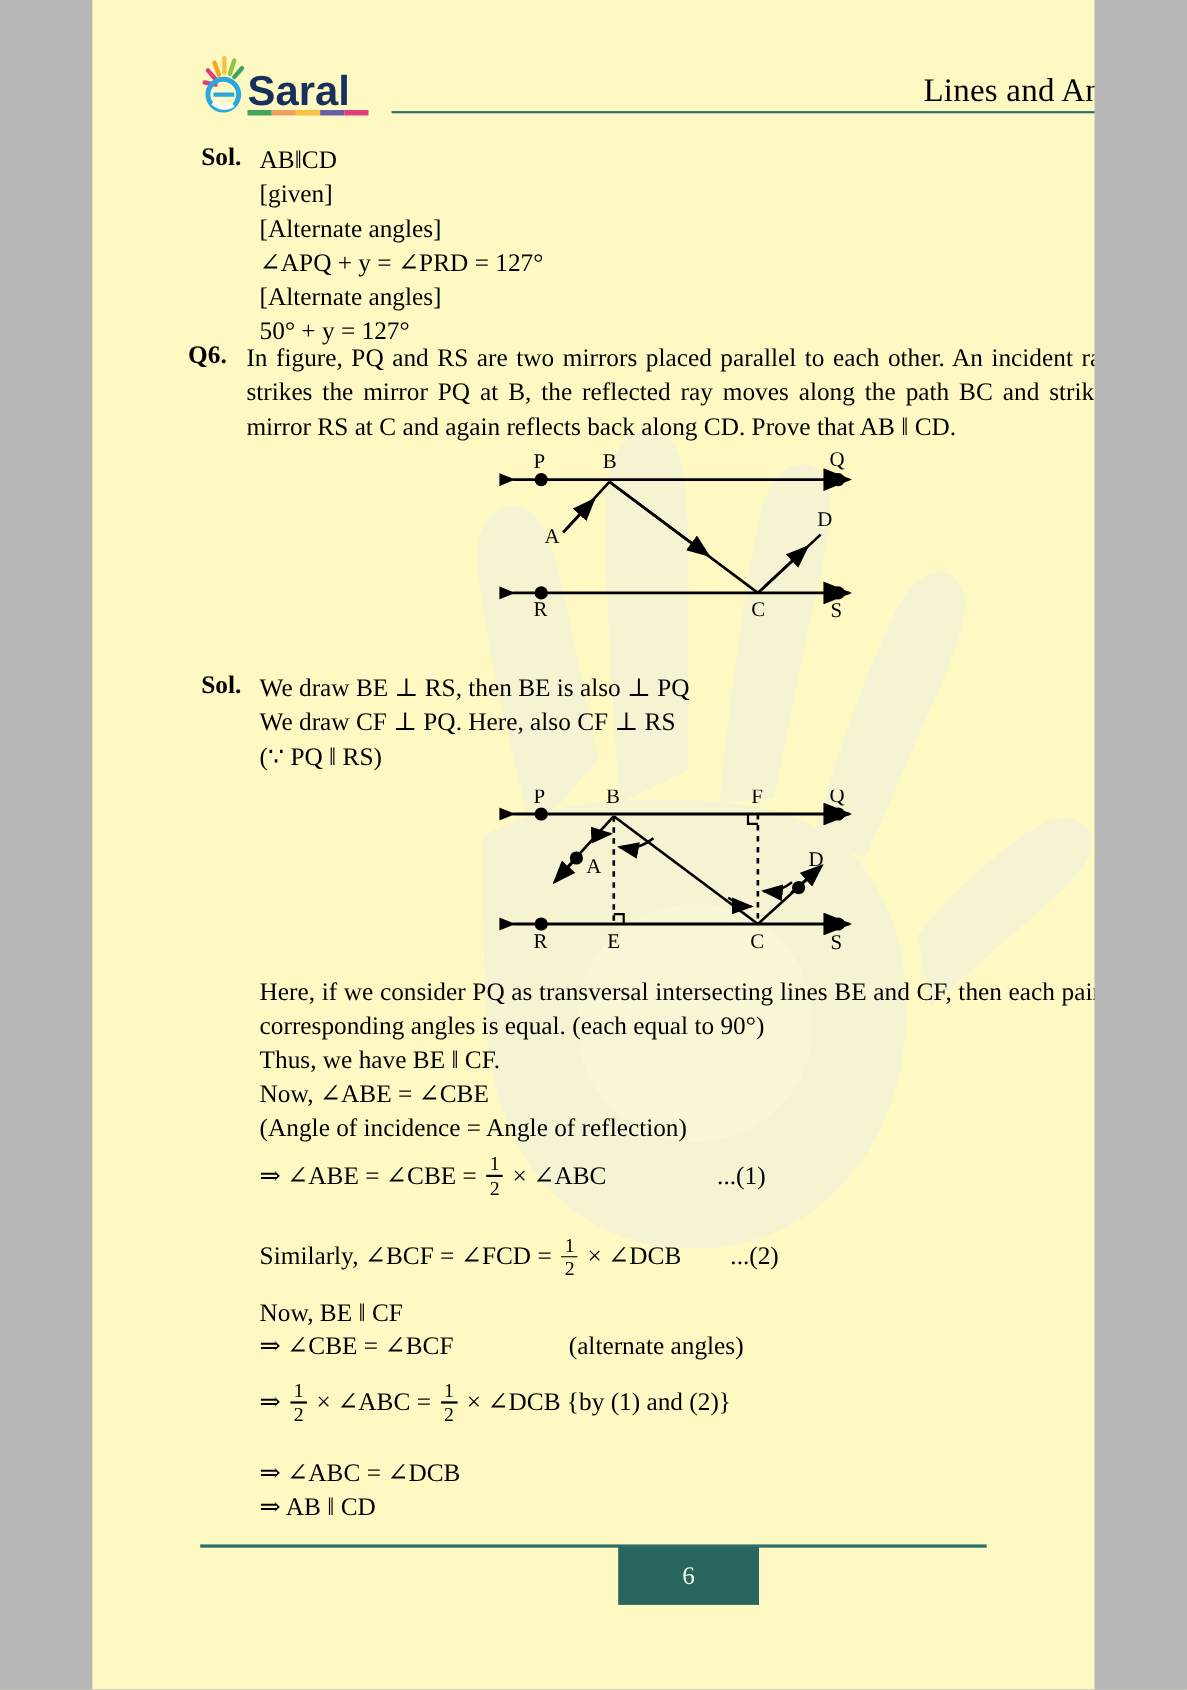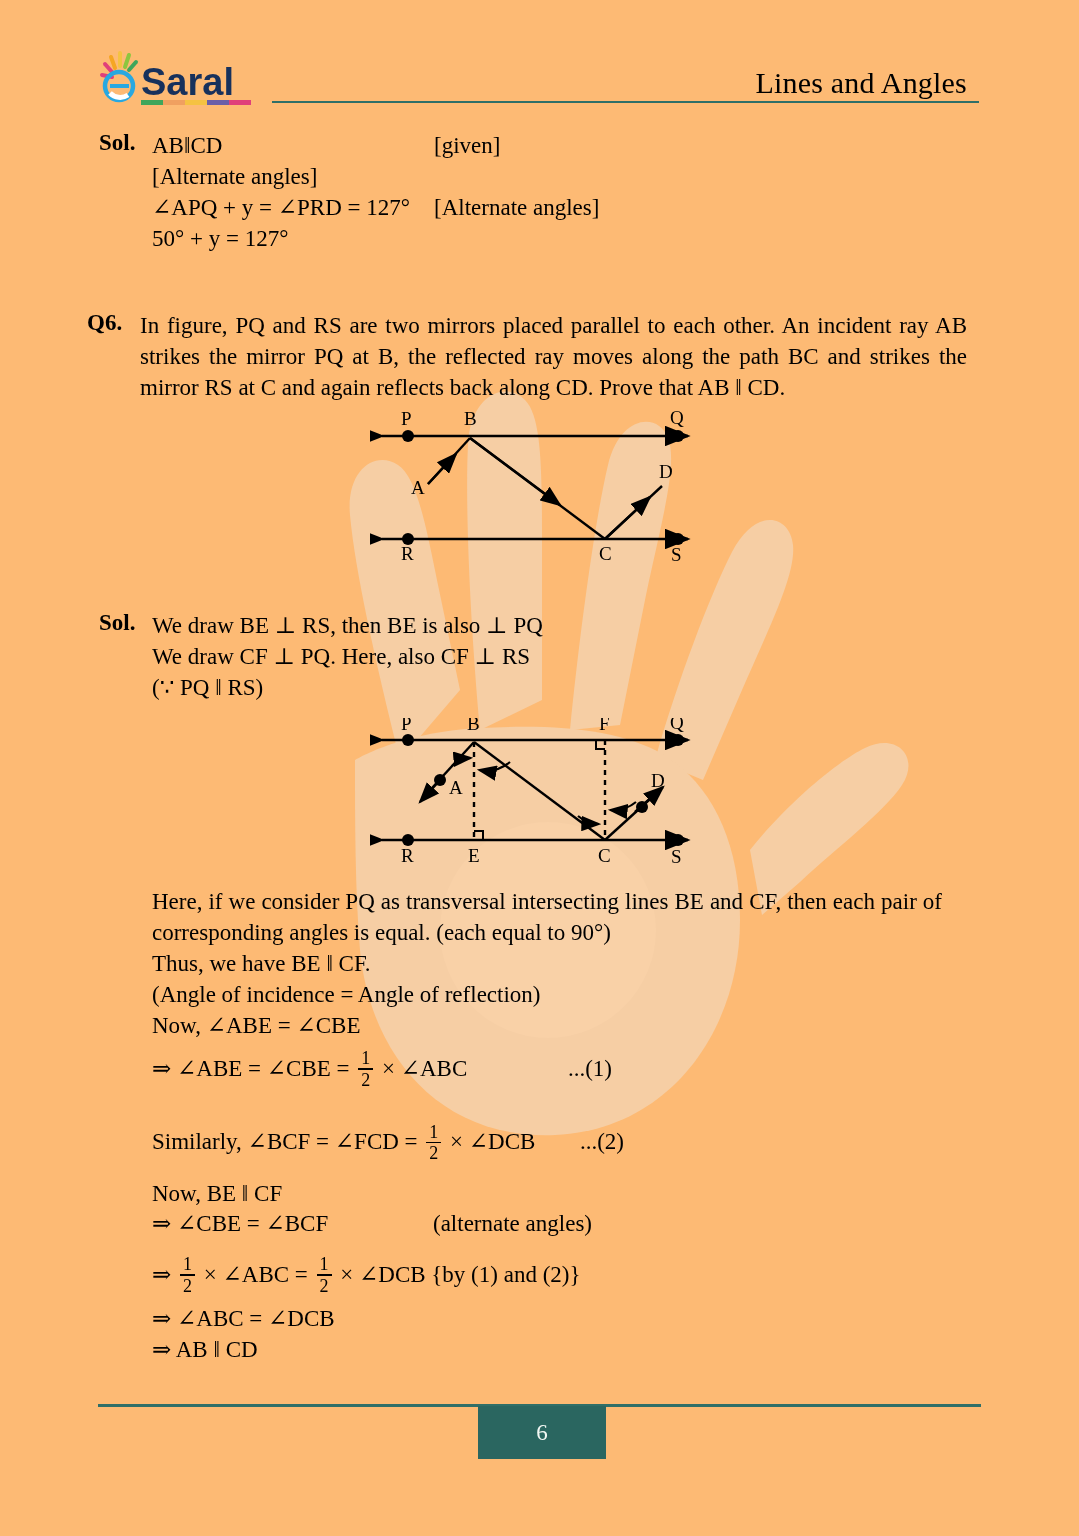--- a/index.html
+++ b/index.html
@@ -2,24 +2,24 @@
 <html><head>
 <meta charset="utf-8">
 <style>
   html, body {
     margin: 0;
     padding: 0;
     background: #b8b8b8;
   }
   .page {
     position: relative;
-    width: 1079px;
+    width: 911px;
     height: 1536px;
     margin: 0 auto;
-    background: #fdba74;
+    background: #fef9c3;
     overflow: hidden;
     font-family: "Liberation Serif", "DejaVu Serif", serif;
     color: #000000;
   }
   .watermark {
     position: absolute;
     left: 150px;
     top: 330px;
     width: 780px;
     height: 900px;
@@ -68,21 +68,21 @@
   .line {
     font-size: 23px;
     line-height: 31px;
     white-space: pre;
   }
   .para {
     font-size: 23px;
     line-height: 31px;
     text-align: justify;
   }
-  .twocol { display: flex; }
+  .twocol { display: flex; flex-direction: column; }
   .twocol .c1 { width: 282px; flex: none; white-space: pre; }
   .twocol .c2 { white-space: pre; }
 
   .eqrow {
     display: flex;
     align-items: center;
     font-size: 23px;
     line-height: 30px;
     white-space: pre;
   }
@@ -298,22 +298,22 @@
           <text x="98" y="144">E</text>
           <text x="228" y="144">C</text>
           <text x="301" y="145">S</text>
         </g>
       </svg>
     </div>
 
     <div class="block" style="left:152px; top:886px; width:790px;">
       <div class="para">Here, if we consider PQ as transversal intersecting lines BE and CF, then each pair of corresponding angles is equal. (each equal to 90°)</div>
       <div class="line">Thus, we have BE ‖ CF.</div>
+      <div class="line">Now, ∠ABE = ∠CBE</div>
       <div class="line">(Angle of incidence = Angle of reflection)</div>
-      <div class="line">Now, ∠ABE = ∠CBE</div>
 
       <div class="eqrow" style="margin-top:8px; width:460px;">
         <span>⇒ ∠ABE = ∠CBE = </span>
         <span class="frac">
           <span class="num">1</span>
           <span class="bar"></span>
           <span class="den">2</span>
         </span>
         <span> × ∠ABC</span>
         <span class="note-right">...(1)</span>
@@ -346,21 +346,21 @@
         </span>
         <span> × ∠ABC = </span>
         <span class="frac">
           <span class="num">1</span>
           <span class="bar"></span>
           <span class="den">2</span>
         </span>
         <span> × ∠DCB {by (1) and (2)}</span>
       </div>
 
-      <div class="line" style="margin-top:8px;">⇒ ∠ABC = ∠DCB</div>
+      <div class="line" style="margin-top:28px;">⇒ ∠ABC = ∠DCB</div>
       <div class="line">⇒ AB ‖ CD</div>
     </div>
 
     <div class="footer-rule"></div>
     <div class="page-num-box">6</div>
 
   </div>
 </div>
 
 </body></html>

